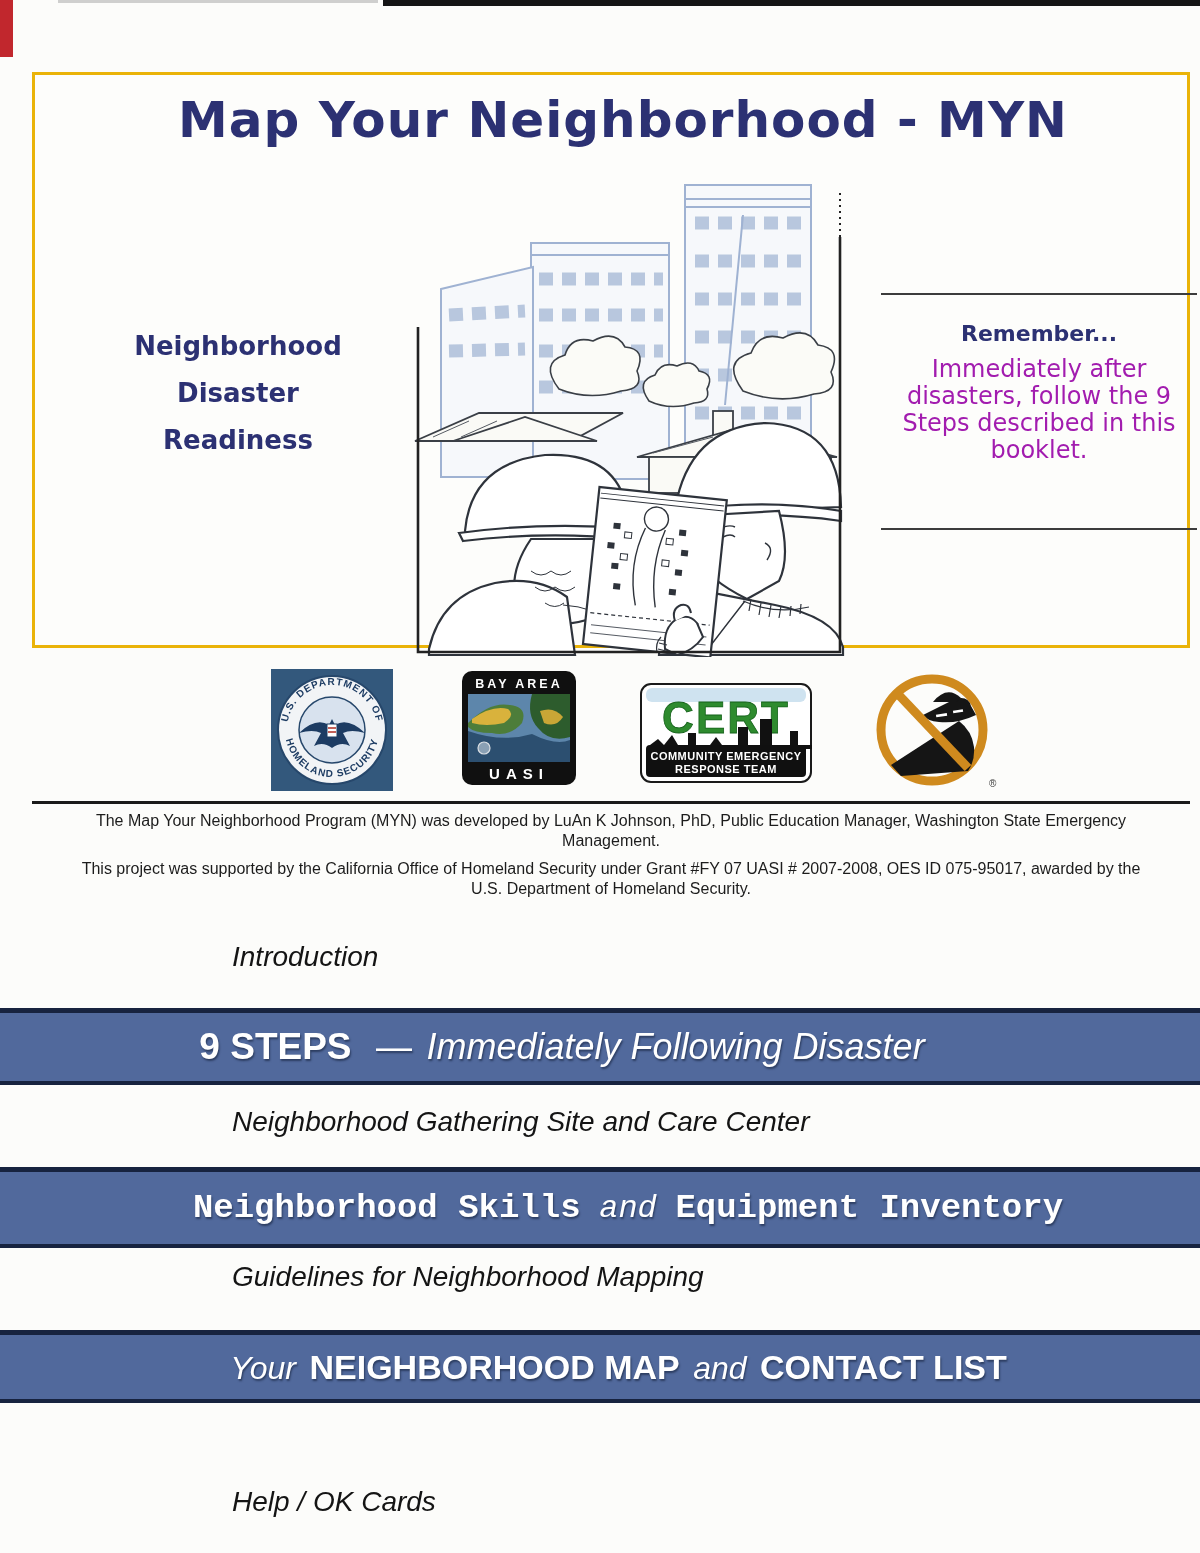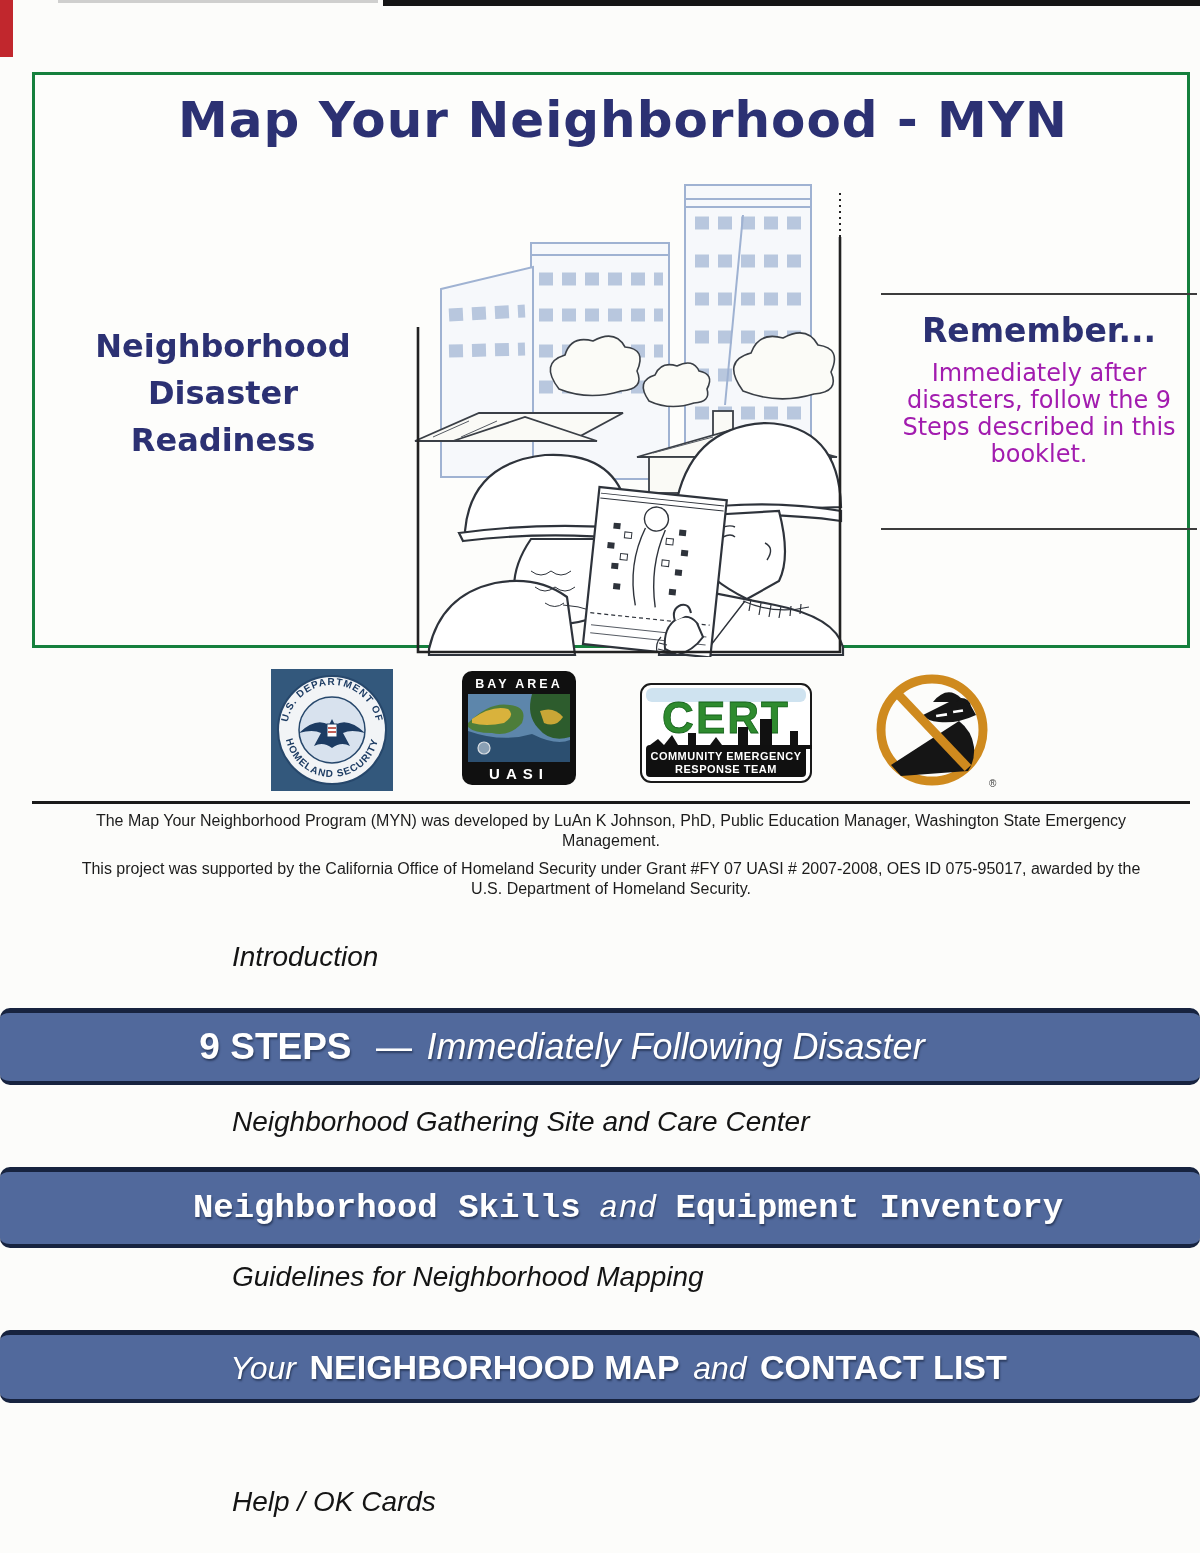--- a/index.html
+++ b/index.html
@@ -6,35 +6,35 @@
   .page{position:relative;width:1200px;height:1553px;background:#fcfcfa;overflow:hidden;
         font-family:"Liberation Sans",sans-serif;color:#1a1a1a;}
 
   
   .art-topline{position:absolute;left:383px;top:0;width:817px;height:6px;background:#151515;}
   .art-topline-faint{position:absolute;left:58px;top:0;width:320px;height:3px;background:#9a9a9a;opacity:.45;}
   .art-redbar{position:absolute;left:0;top:0;width:13px;height:57px;background:#c1272d;}
 
   
   .cover-box{position:absolute;left:32px;top:72px;width:1158px;height:576px;
-             border:3px solid #15803d;background:#fdfdfb;box-sizing:border-box;}
+             border:3px solid #eab308;background:#fdfdfb;box-sizing:border-box;}
   .cover-title{position:absolute;left:0;top:16px;width:100%;text-align:center;
                transform:translateX(12px);
                font-family:"DejaVu Sans",sans-serif;font-weight:bold;font-size:50px;
                letter-spacing:1px;color:#2c3173;}
-  .tagline{position:absolute;left:45px;top:248px;width:286px;text-align:center;
-           font-family:"DejaVu Sans",sans-serif;font-weight:bold;font-size:32px;
+  .tagline{position:absolute;left:60px;top:248px;width:286px;text-align:center;
+           font-family:"DejaVu Sans",sans-serif;font-weight:bold;font-size:26px;
            line-height:47px;color:#2c3173;}
   .illustration{position:absolute;left:378px;top:100px;width:432px;height:482px;}
 
   .remember{position:absolute;left:846px;top:218px;width:316px;height:237px;
             border-top:2px solid #3c3c3c;border-bottom:2px solid #3c3c3c;box-sizing:border-box;
             text-align:center;}
-  .remember-heading{margin-top:16px;font-family:"DejaVu Sans",sans-serif;font-weight:bold;
-                    font-size:33px;color:#2c3173;}
+  .remember-heading{margin-top:26px;font-family:"DejaVu Sans",sans-serif;font-weight:bold;
+                    font-size:22px;color:#2c3173;}
   .remember-body{margin:10px auto 0;width:306px;font-family:"DejaVu Sans",sans-serif;
                  font-size:24px;line-height:1.13;color:#a21caf;}
 
   .logo{position:absolute;}
   .logo-dhs{left:236px;top:594px;width:122px;height:122px;}
   .logo-uasi{left:427px;top:596px;width:114px;height:114px;}
   .logo-cert{left:605px;top:608px;width:172px;height:100px;}
   .logo-crime{left:838px;top:594px;width:128px;height:124px;}
 
   .cover-divider{position:absolute;left:-3px;top:726px;width:1158px;height:3px;background:#1a1a1a;}
@@ -46,21 +46,21 @@
   
   .toc-row{position:absolute;left:232px;font-style:italic;font-size:28px;color:#141414;}
   .toc-intro{top:941px;}
   .toc-gathering{top:1106px;}
   .toc-guidelines{top:1261px;text-align:right;}
   .toc-help{top:1486px;}
 
   .banner{position:absolute;left:0;width:1200px;background:#51699c;
           border-top:5px solid #17233f;border-bottom:4px solid #17233f;box-sizing:border-box;
           display:flex;align-items:center;justify-content:center;color:#ffffff;
-          text-shadow:1px 2px 2px rgba(15,25,50,.55);white-space:nowrap;border-radius:10px;}
+          text-shadow:1px 2px 2px rgba(15,25,50,.55);white-space:nowrap;}
   .banner-steps{top:1008px;height:77px;}
   .banner-skills{top:1167px;height:81px;}
   .banner-map{top:1330px;height:73px;}
   .banner-steps .banner-inner{transform:translateX(-38px);}
   .banner-skills .banner-inner{transform:translateX(28px);font-family:Liberation Mono, monospace;}
   .banner-map .banner-inner{transform:translateX(14px);}
   .b-bold{font-weight:bold;font-size:37px;}
   .b-italic{font-style:italic;font-size:36px;}
   .b-sep{font-size:36px;margin:0 10px;}
   .banner-skills .b-bold,.banner-map .b-bold{font-size:34px;}

